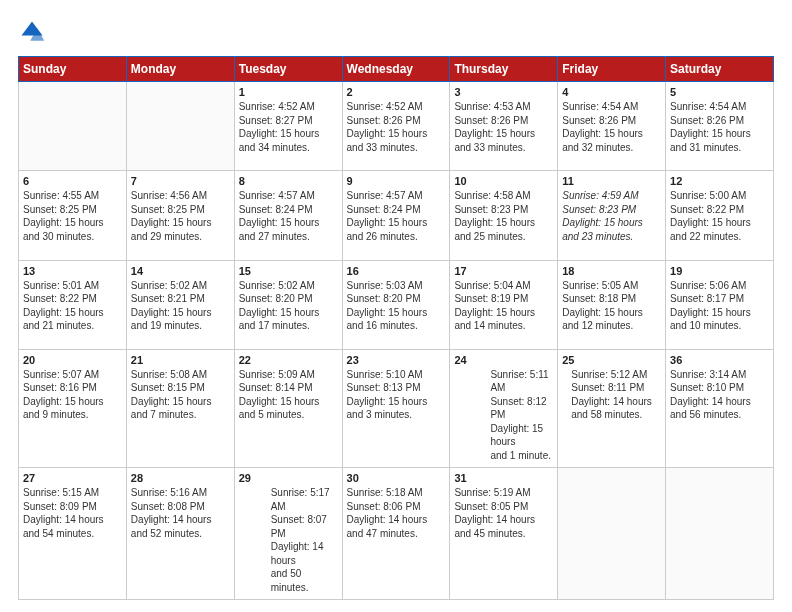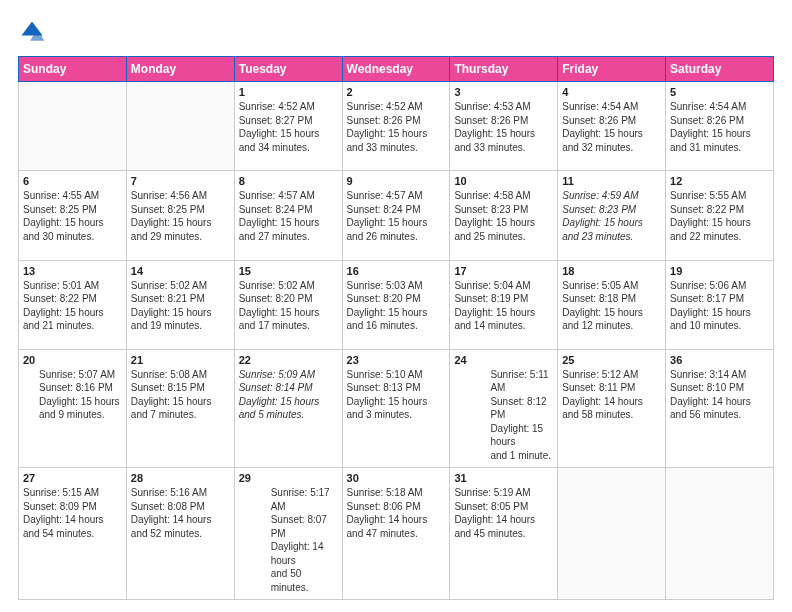--- a/index.html
+++ b/index.html
@@ -53,21 +53,21 @@
       color: #444;
     }
     .calendar {
       flex: 1;
       border: 1px solid #ccc;
       border-collapse: collapse;
       width: 100%;
       table-layout: fixed;
     }
     .calendar th {
-      background-color: #ec4899;
+      background-color: #b91c1c;
       color: #fff;
       font-size: 12px;
       font-weight: bold;
       padding: 5px 4px;
       text-align: left;
       border: 1px solid #1565c0;
     }
     .calendar td {
       border: 1px solid #ccc;
       vertical-align: top;
@@ -203,21 +203,21 @@
           </td>
           <td>
             <span class="day-num">11</span>
             <div class="cell-text" style="white-space: pre-line; font-style: italic;">Sunrise: 4:59 AM
 Sunset: 8:23 PM
 Daylight: 15 hours
 and 23 minutes.</div>
           </td>
           <td>
             <span class="day-num">12</span>
-            <div class="cell-text" style="white-space: pre-line;">Sunrise: 5:55 AM
+            <div class="cell-text" style="white-space: pre-line;">Sunrise: 5:00 AM
 Sunset: 8:22 PM
 Daylight: 15 hours
 and 22 minutes.</div>
           </td>
         </tr>
         <tr>
           <td>
             <span class="day-num">13</span>
             <div class="cell-text" style="white-space: pre-line;">Sunrise: 5:01 AM
 Sunset: 8:22 PM
@@ -263,56 +263,56 @@
             <span class="day-num">19</span>
             <div class="cell-text" style="white-space: pre-line;">Sunrise: 5:06 AM
 Sunset: 8:17 PM
 Daylight: 15 hours
 and 10 minutes.</div>
           </td>
         </tr>
         <tr>
           <td>
             <span class="day-num">20</span>
-            <div class="cell-text" style="white-space: pre-line; margin-left: 16px;">Sunrise: 5:07 AM
+            <div class="cell-text" style="white-space: pre-line;">Sunrise: 5:07 AM
 Sunset: 8:16 PM
 Daylight: 15 hours
 and 9 minutes.</div>
           </td>
           <td>
             <span class="day-num">21</span>
             <div class="cell-text" style="white-space: pre-line;">Sunrise: 5:08 AM
 Sunset: 8:15 PM
 Daylight: 15 hours
 and 7 minutes.</div>
           </td>
           <td>
             <span class="day-num">22</span>
-            <div class="cell-text" style="white-space: pre-line; font-style: italic;">Sunrise: 5:09 AM
+            <div class="cell-text" style="white-space: pre-line;">Sunrise: 5:09 AM
 Sunset: 8:14 PM
 Daylight: 15 hours
 and 5 minutes.</div>
           </td>
           <td>
             <span class="day-num">23</span>
             <div class="cell-text" style="white-space: pre-line;">Sunrise: 5:10 AM
 Sunset: 8:13 PM
 Daylight: 15 hours
 and 3 minutes.</div>
           </td>
           <td>
             <span class="day-num">24</span>
             <div class="cell-text" style="white-space: pre-line; margin-left: 36px;">Sunrise: 5:11 AM
 Sunset: 8:12 PM
 Daylight: 15 hours
 and 1 minute.</div>
           </td>
           <td>
             <span class="day-num">25</span>
-            <div class="cell-text" style="white-space: pre-line;">Sunrise: 5:12 AM
+            <div class="cell-text" style="white-space: pre-line; margin-left: 9px;">Sunrise: 5:12 AM
 Sunset: 8:11 PM
 Daylight: 14 hours
 and 58 minutes.</div>
           </td>
           <td>
             <span class="day-num">36</span>
             <div class="cell-text" style="white-space: pre-line;">Sunrise: 3:14 AM
 Sunset: 8:10 PM
 Daylight: 14 hours
 and 56 minutes.</div>

